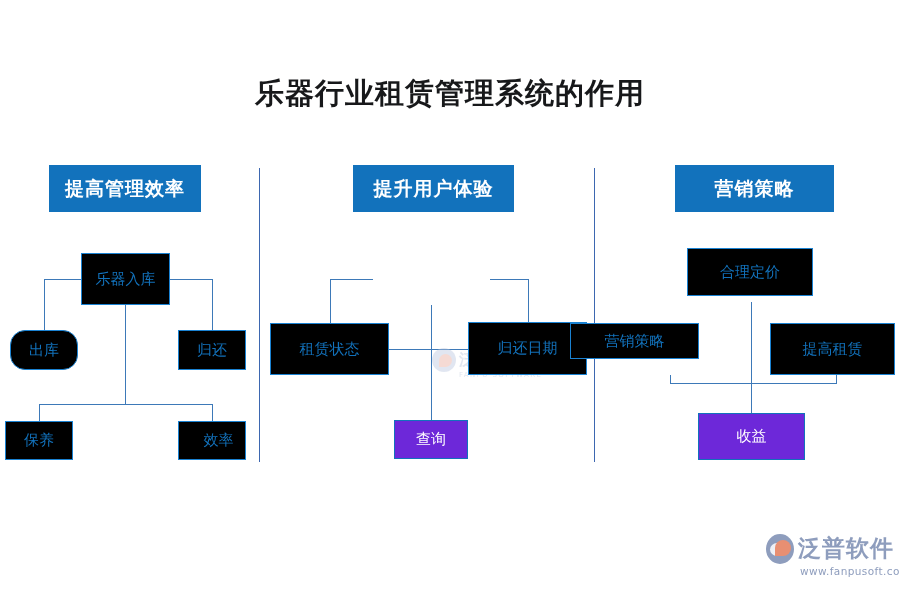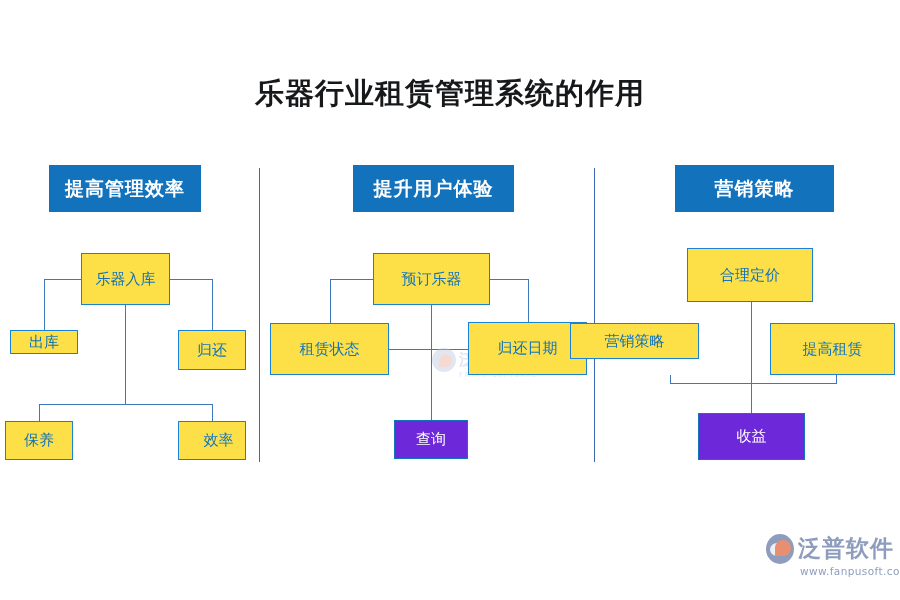--- a/index.html
+++ b/index.html
@@ -60,51 +60,51 @@
     height: 294px;
     background: #3d67b0;
   }
   #div-1 { left: 259px; }
   #div-2 { left: 594px; }
 
   
   .node {
     position: absolute;
     box-sizing: border-box;
-    background: #fde047;
+    background: #000000;
     border: 1px solid #1a82d2;
     color: #1272bc;
     font-size: 15px;
     display: flex;
     align-items: center;
     justify-content: center;
     white-space: nowrap;
     z-index: 3;
   }
   .node.solid {
     background: #6d28d9;
     border-color: #1272bc;
     color: #ffffff;
   }
 
   
   #n-c1-top  { left: 81px;  top: 253px; width: 89px;  height: 52px; }
-  #n-c1-l1   { left: 10px;  top: 330px; width: 68px;  height: 24px; }
+  #n-c1-l1   { left: 10px;  top: 330px; width: 68px;  height: 40px; border-radius: 15px; }
   #n-c1-r1   { left: 178px; top: 330px; width: 68px;  height: 40px; }
   #n-c1-l2   { left: 5px;   top: 421px; width: 68px;  height: 39px; }
   #n-c1-r2   { left: 178px; top: 421px; width: 68px;  height: 39px; padding-left: 13px; }
 
   
   #n-c2-top  { left: 373px; top: 253px; width: 117px; height: 52px; }
   #n-c2-l1   { left: 270px; top: 323px; width: 119px; height: 52px; text-align: right; }
   #n-c2-r1   { left: 468px; top: 322px; width: 119px; height: 53px; }
   #n-c2-bot  { left: 394px; top: 420px; width: 74px;  height: 39px; }
 
   
-  #n-c3-top  { left: 687px; top: 248px; width: 126px; height: 54px; }
+  #n-c3-top  { left: 687px; top: 248px; width: 126px; height: 48px; }
   #n-c3-l1   { left: 570px; top: 323px; width: 129px; height: 36px; font-family: Liberation Mono, monospace; }
   #n-c3-r1   { left: 770px; top: 323px; width: 125px; height: 52px; }
   #n-c3-bot  { left: 698px; top: 413px; width: 107px; height: 47px; }
 
   
   .ln {
     position: absolute;
     background: #3d79b8;
     z-index: 1;
   }
@@ -146,21 +146,20 @@
     letter-spacing: 1px;
     white-space: nowrap;
   }
   .wm-sub {
     font-size: 7px;
     color: #b6c4db;
     letter-spacing: 1.4px;
     margin-left: 27px;
     margin-top: -1px;
     white-space: nowrap;
-    font-family: Liberation Mono, monospace;
   }
 
   
   .logo {
     position: absolute;
     left: 766px;
     top: 533px;
     width: 128px;
     height: 50px;
   }
@@ -239,21 +238,20 @@
 
   <div class="ln h" style="left:330px; top:279px; width:43px;"></div>
   <div class="ln h" style="left:490px; top:279px; width:38px;"></div>
   <div class="ln v" style="left:330px; top:279px; height:44px;"></div>
   <div class="ln v" style="left:528px; top:279px; height:44px;"></div>
 
   <div class="ln h" style="left:389px; top:349px; width:79px;"></div>
 
   <div class="ln v" style="left:431px; top:305px; height:115px;"></div>
 
-  <div class="node" id="n-c2-top">预订乐器</div>
   <div class="node" id="n-c2-l1">租赁状态</div>
   <div class="node" id="n-c2-r1">归还日期</div>
   <div class="node solid" id="n-c2-bot">查询</div>
 
   <div class="sec-head" id="head-3">营销策略</div>
 
   <div class="ln v" style="left:751px; top:302px; height:111px;"></div>
   <div class="ln h" style="left:670px; top:383px; width:166px;"></div>
   <div class="ln v" style="left:670px; top:375px; height:9px;"></div>
   <div class="ln v" style="left:836px; top:375px; height:9px;"></div>

